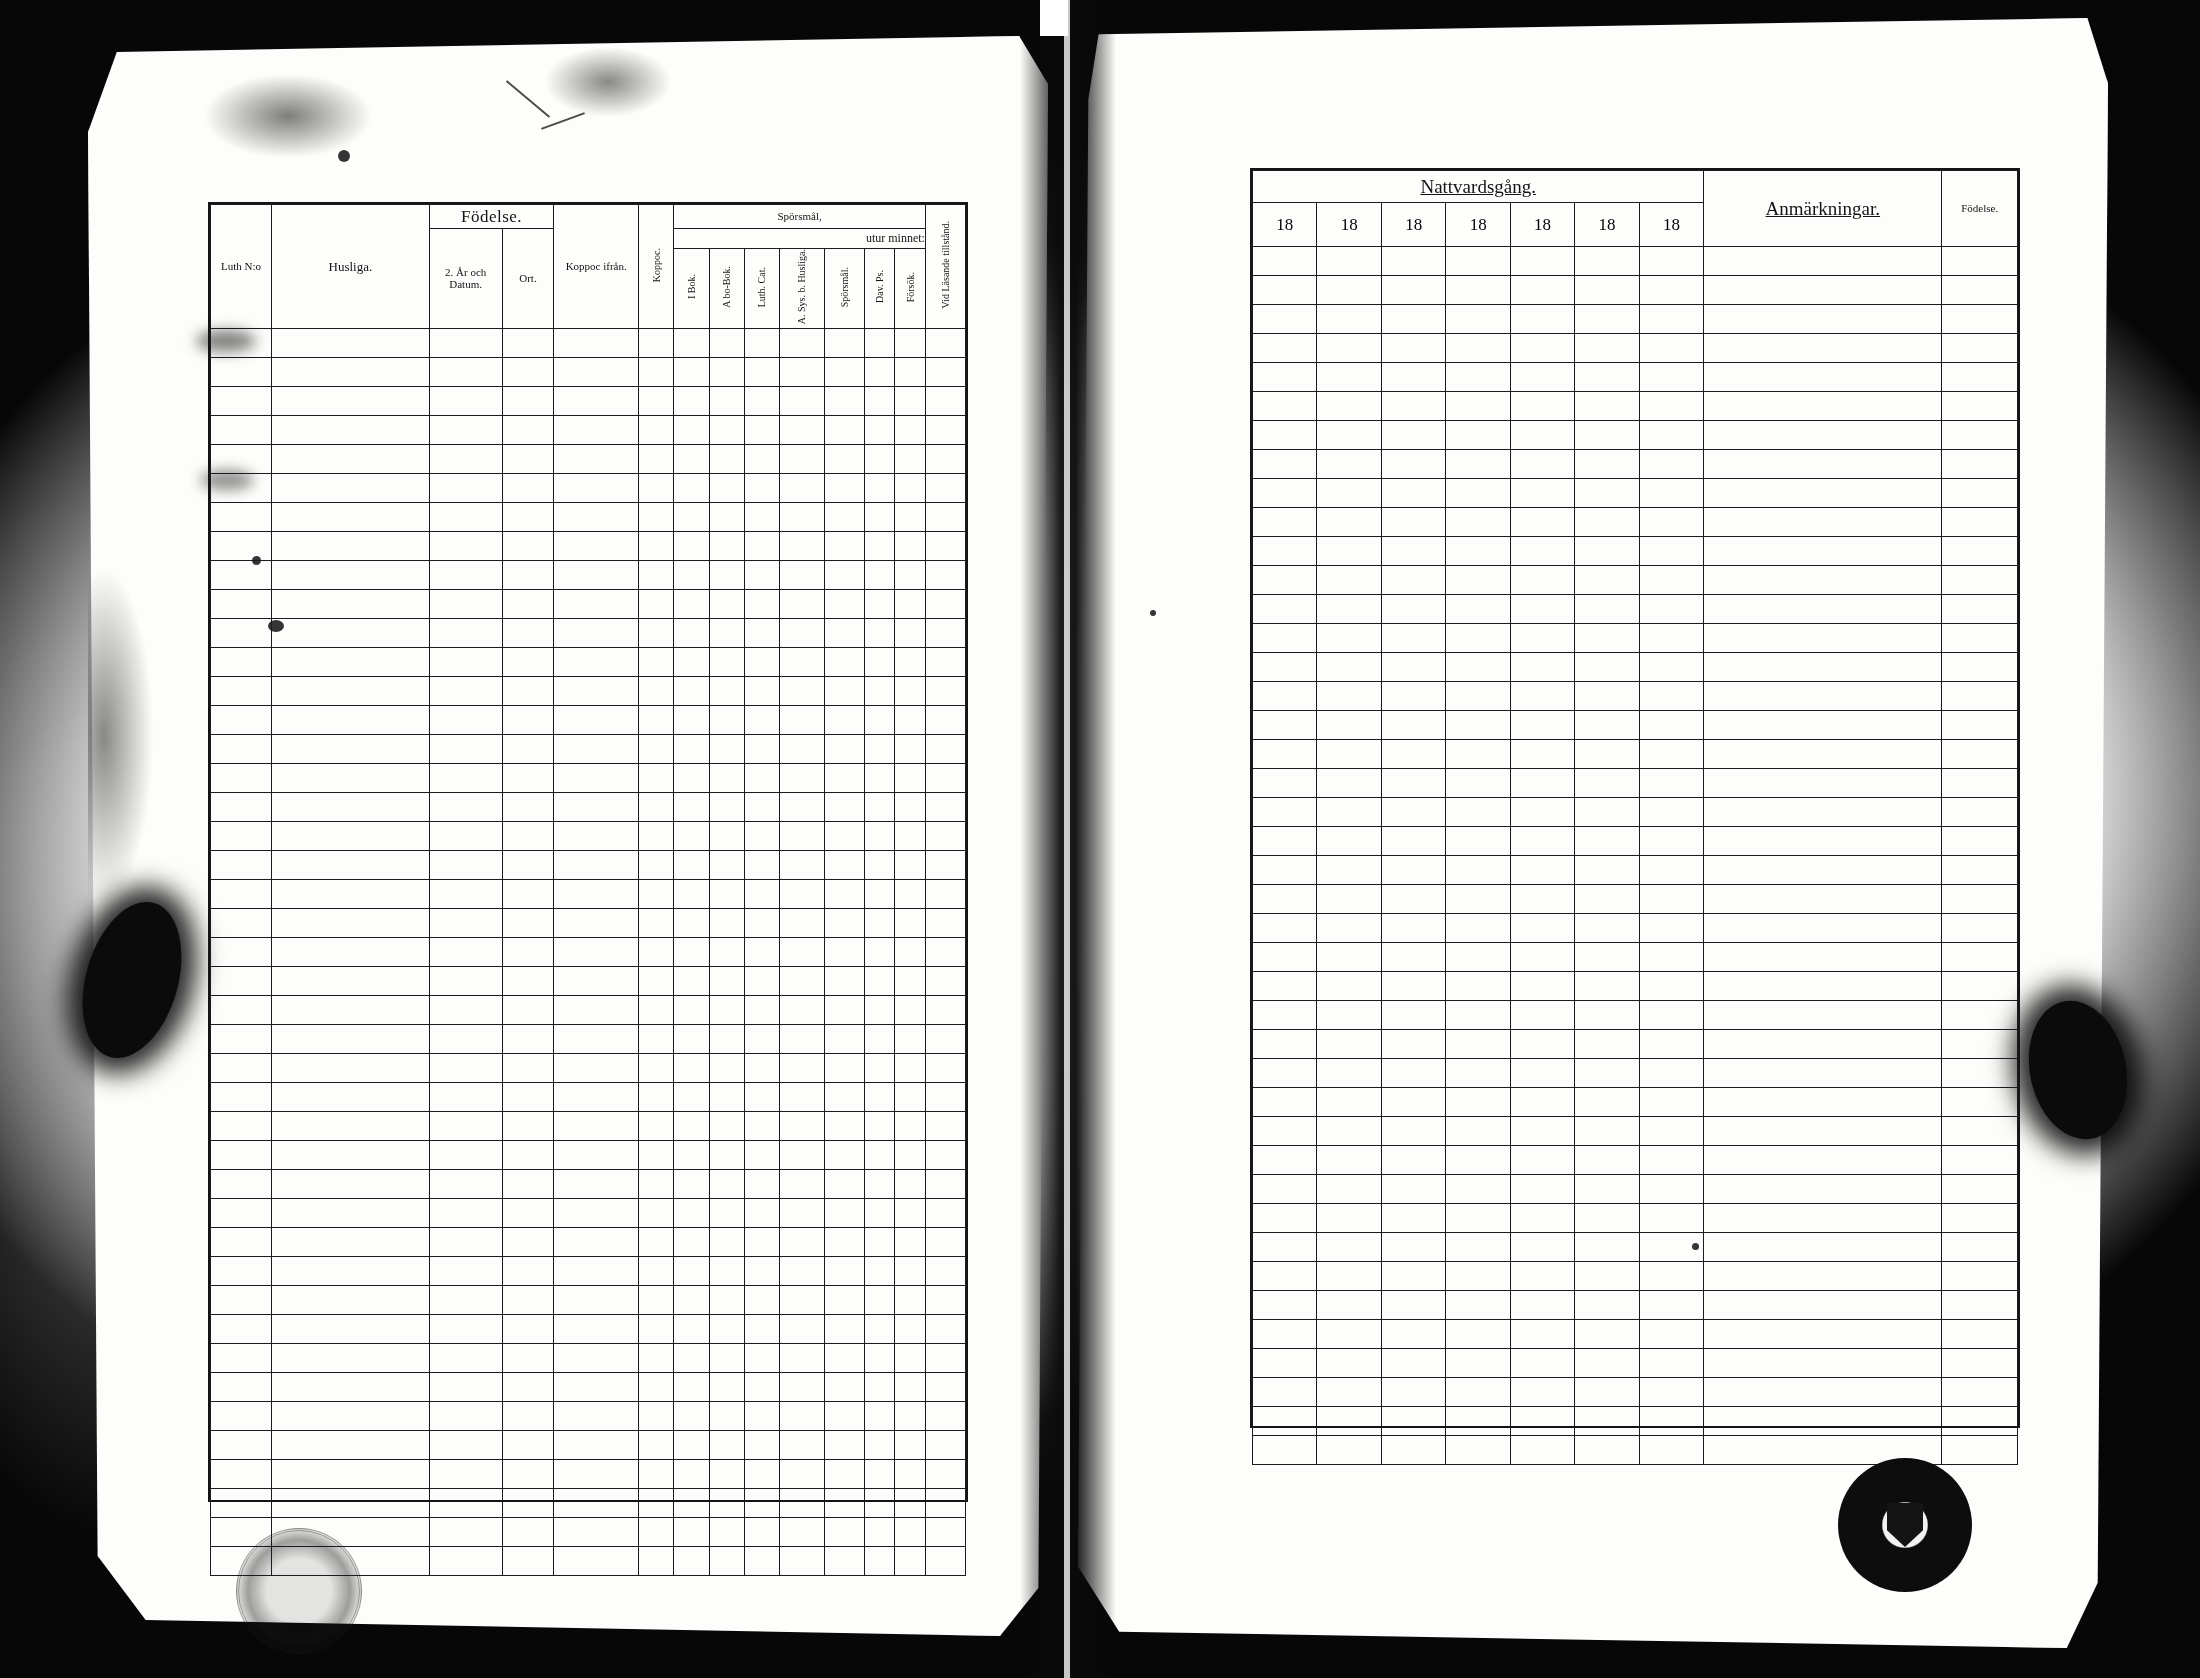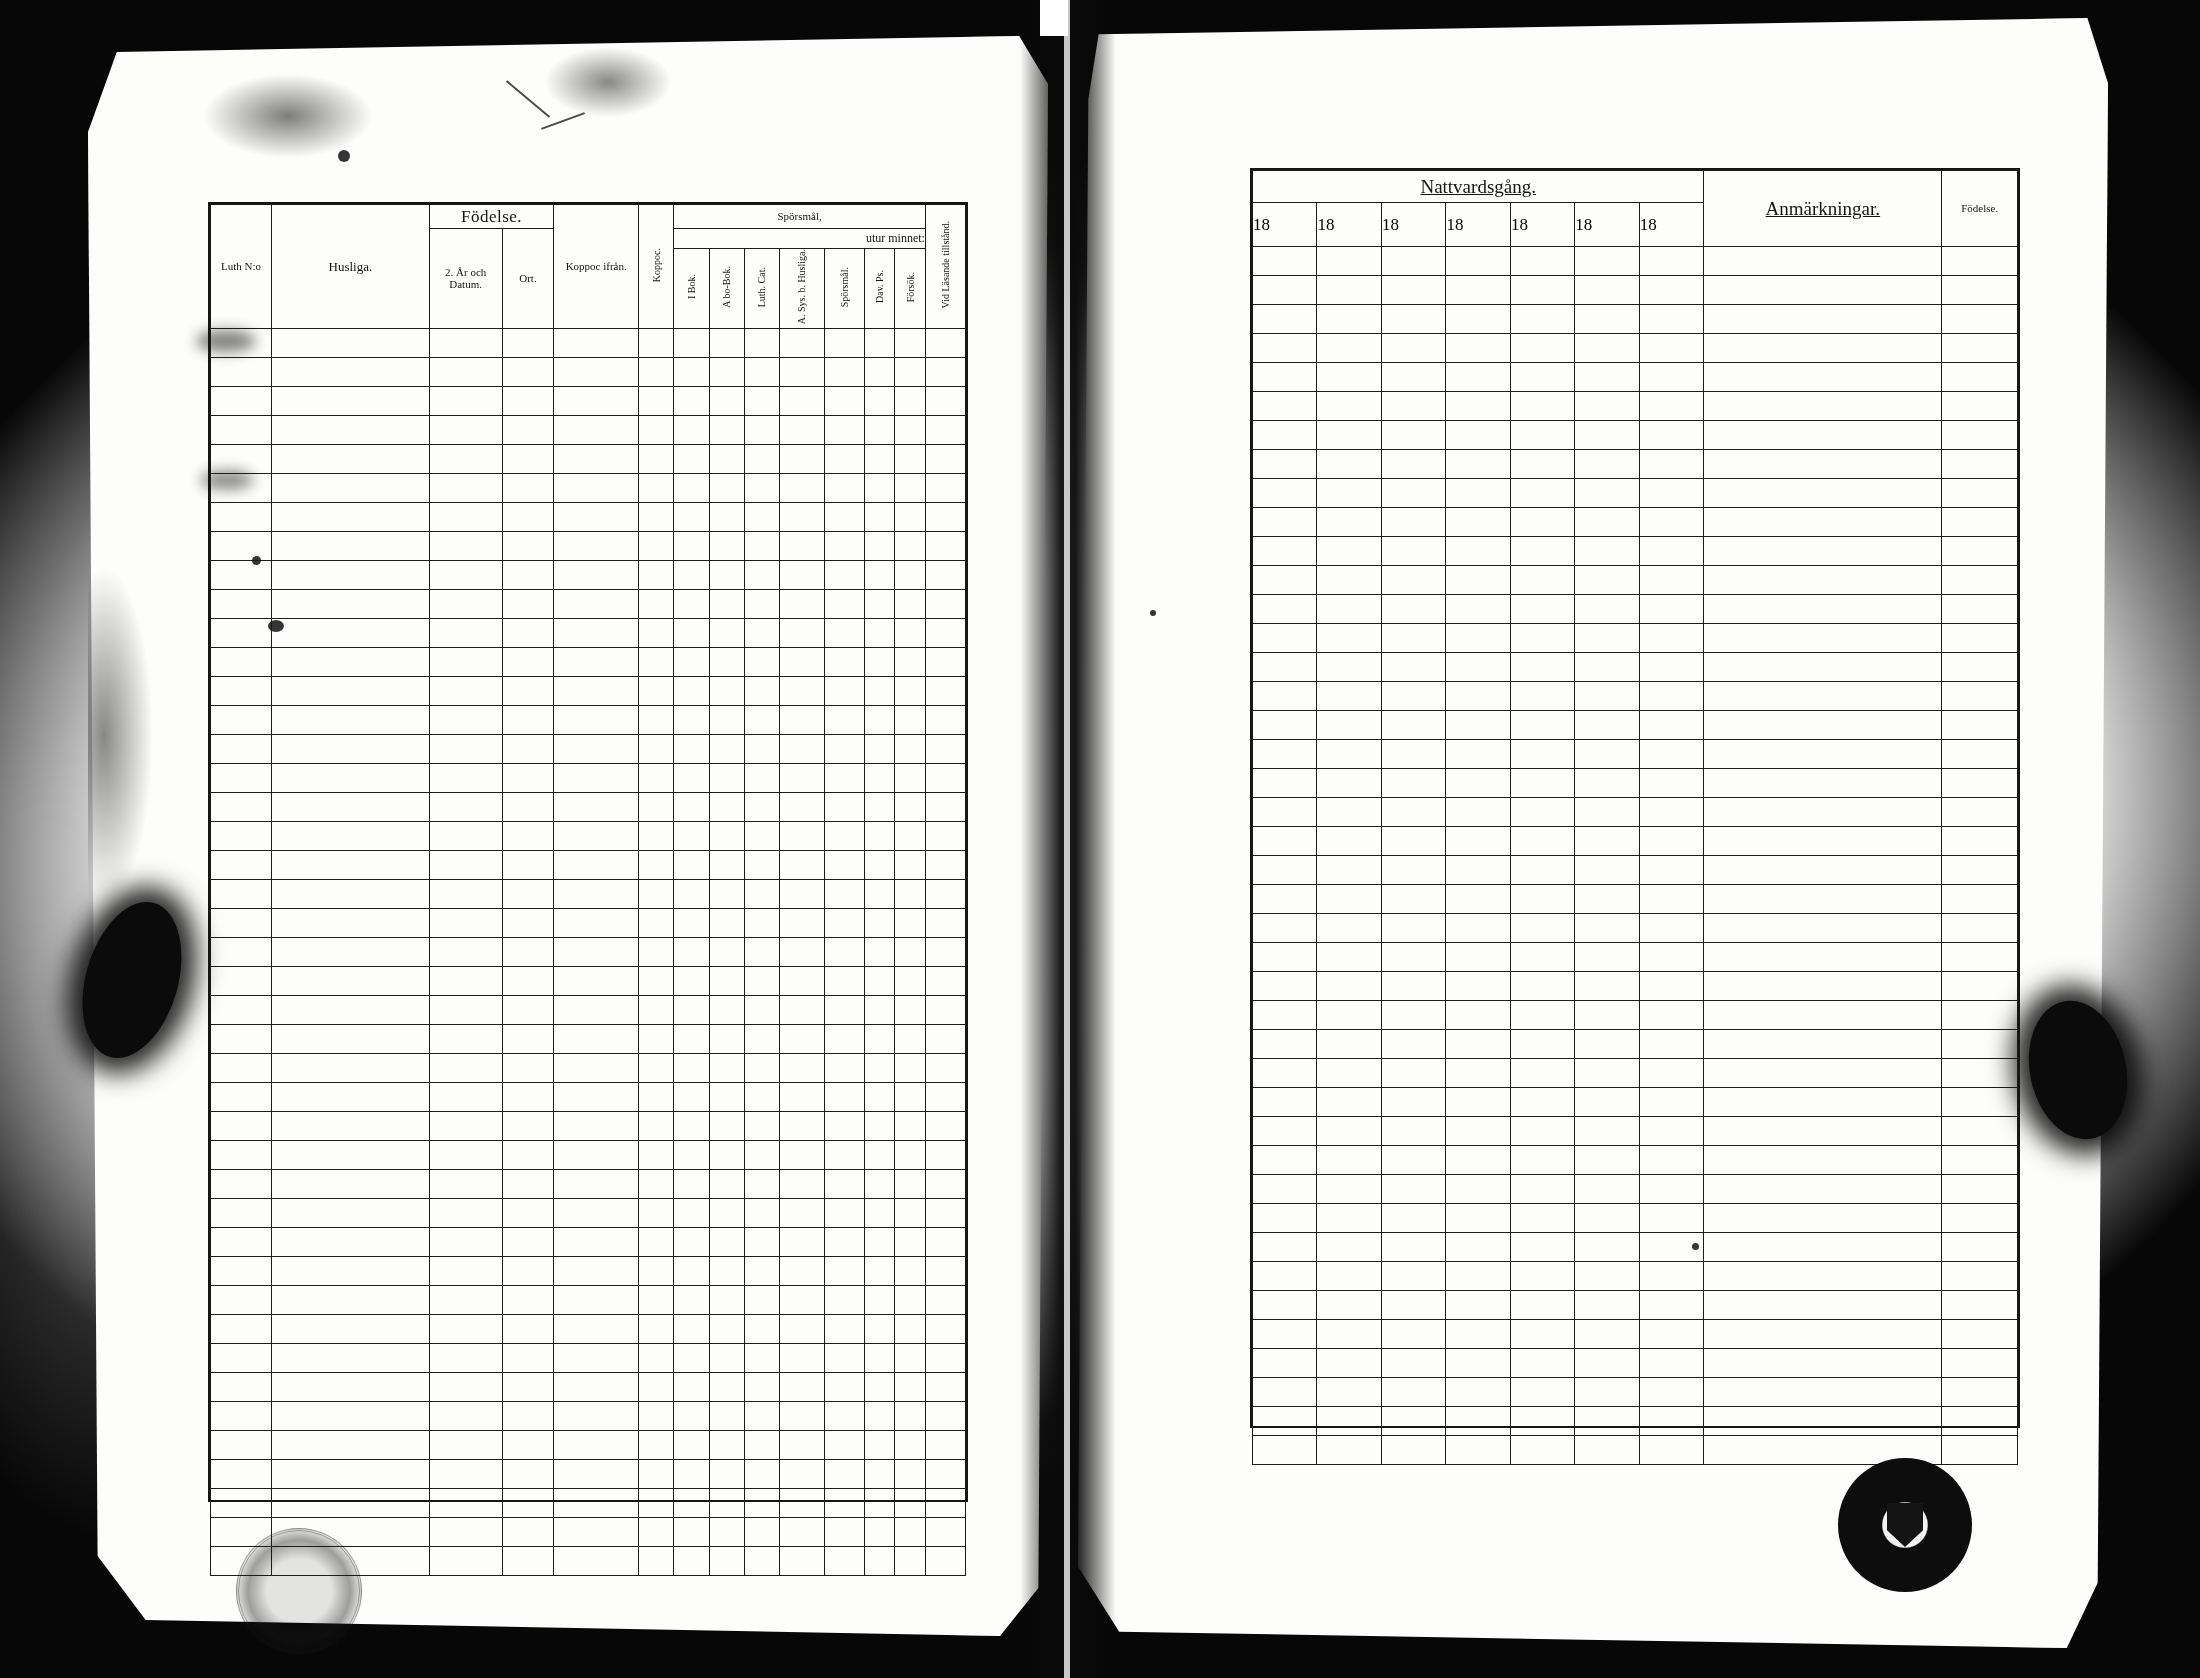--- a/index.html
+++ b/index.html
@@ -60,21 +60,21 @@
   }
   .h-group{font-size:17px;letter-spacing:.5px;}
   .h-small{font-size:11px;line-height:1.05;}
   .h-tiny{font-size:12px;line-height:1.05;text-align:right;}
   .h-med{font-size:13px;line-height:1.1;}
   .h-big{font-size:19px;text-decoration:underline;}
   .vert{
     writing-mode:vertical-rl;transform:rotate(180deg);
     font-size:10px;white-space:nowrap;line-height:1.1;
   }
-  .yr{font-size:17px;vertical-align:middle;}
+  .yr{font-size:17px;text-align:center;vertical-align:middle;}
 
   .rowcell{height:29px;}
 
   
   .smudge{position:absolute;border-radius:50%;filter:blur(7px);background:#0a0a0a;}
   .edge-dirt{
     position:absolute;left:88px;top:36px;width:960px;height:1600px;pointer-events:none;
     background:
       radial-gradient(ellipse 120px 60px at 200px 80px, rgba(20,20,20,.55) 0%, rgba(0,0,0,0) 70%),
       radial-gradient(ellipse 90px 50px at 520px 46px, rgba(20,20,20,.5) 0%, rgba(0,0,0,0) 70%),

